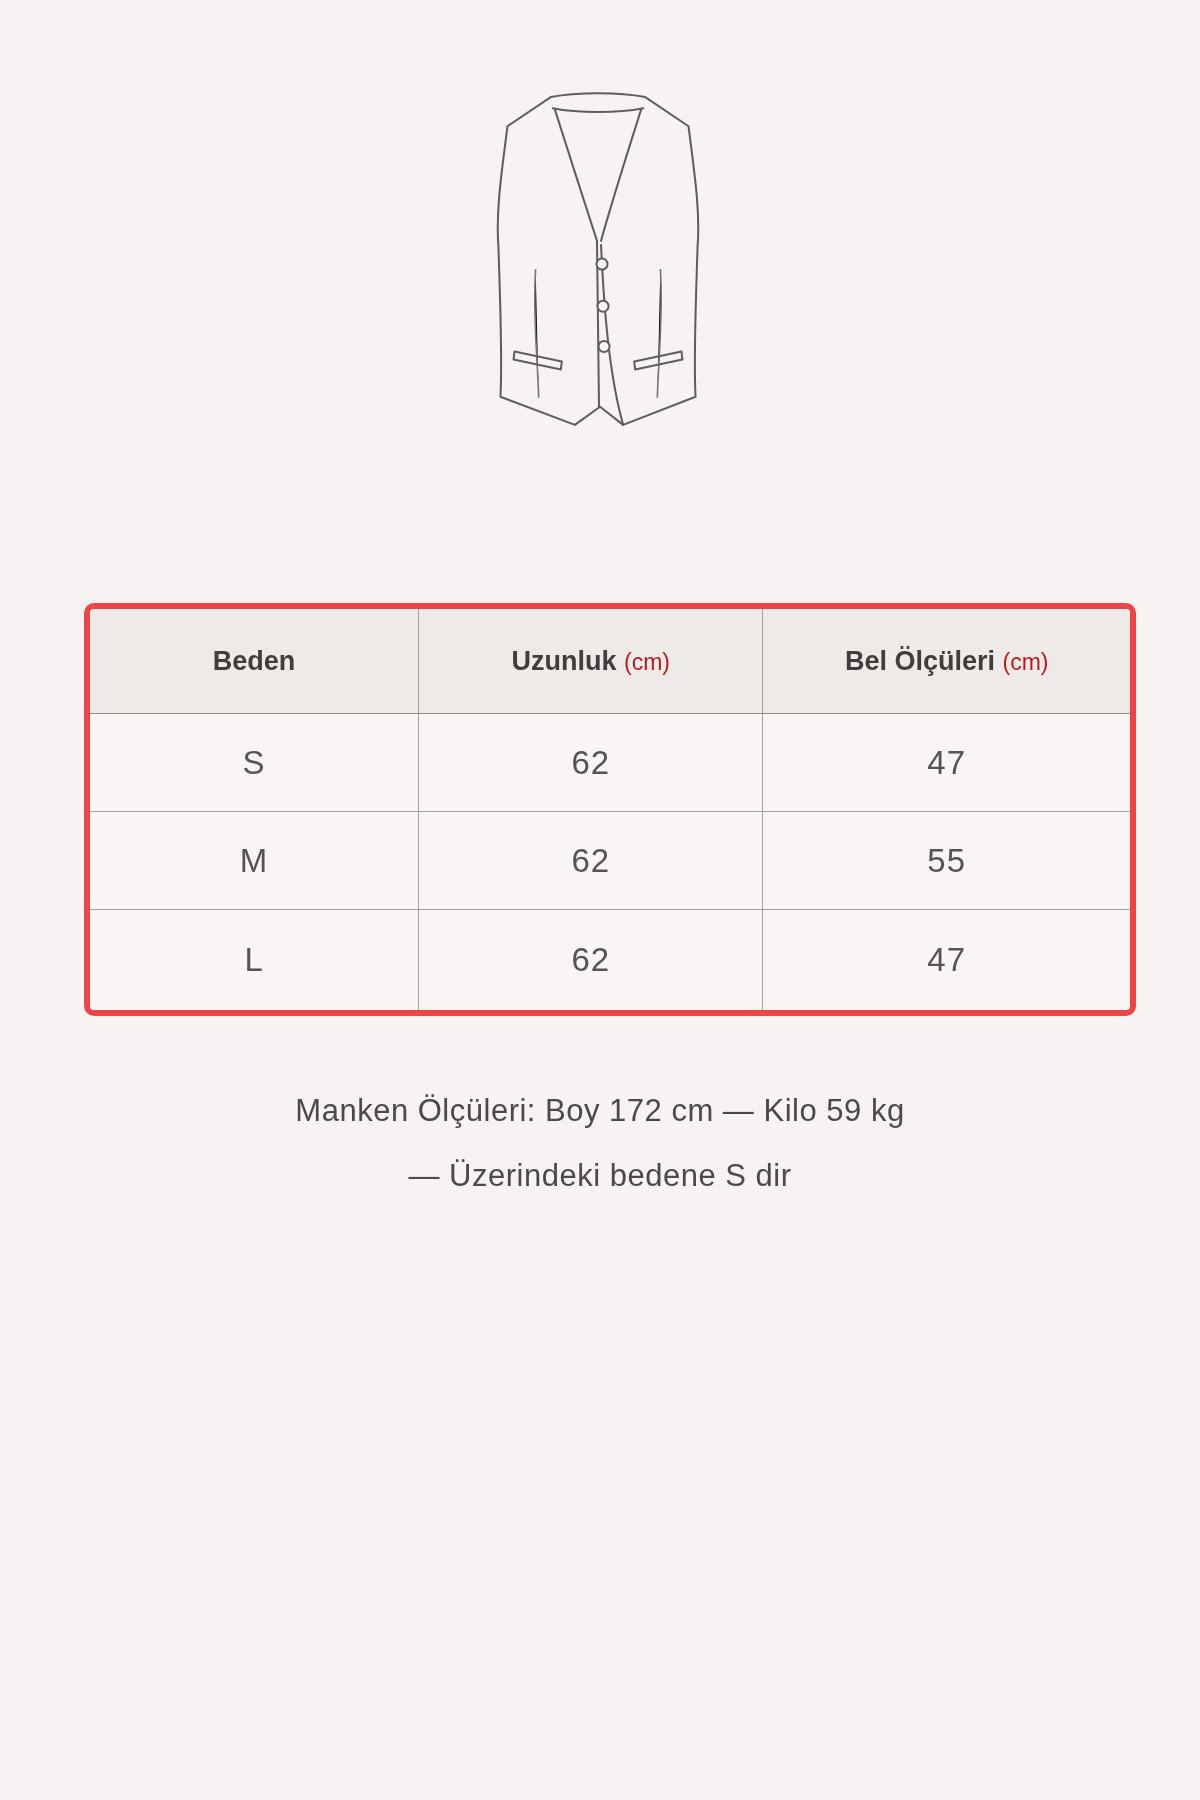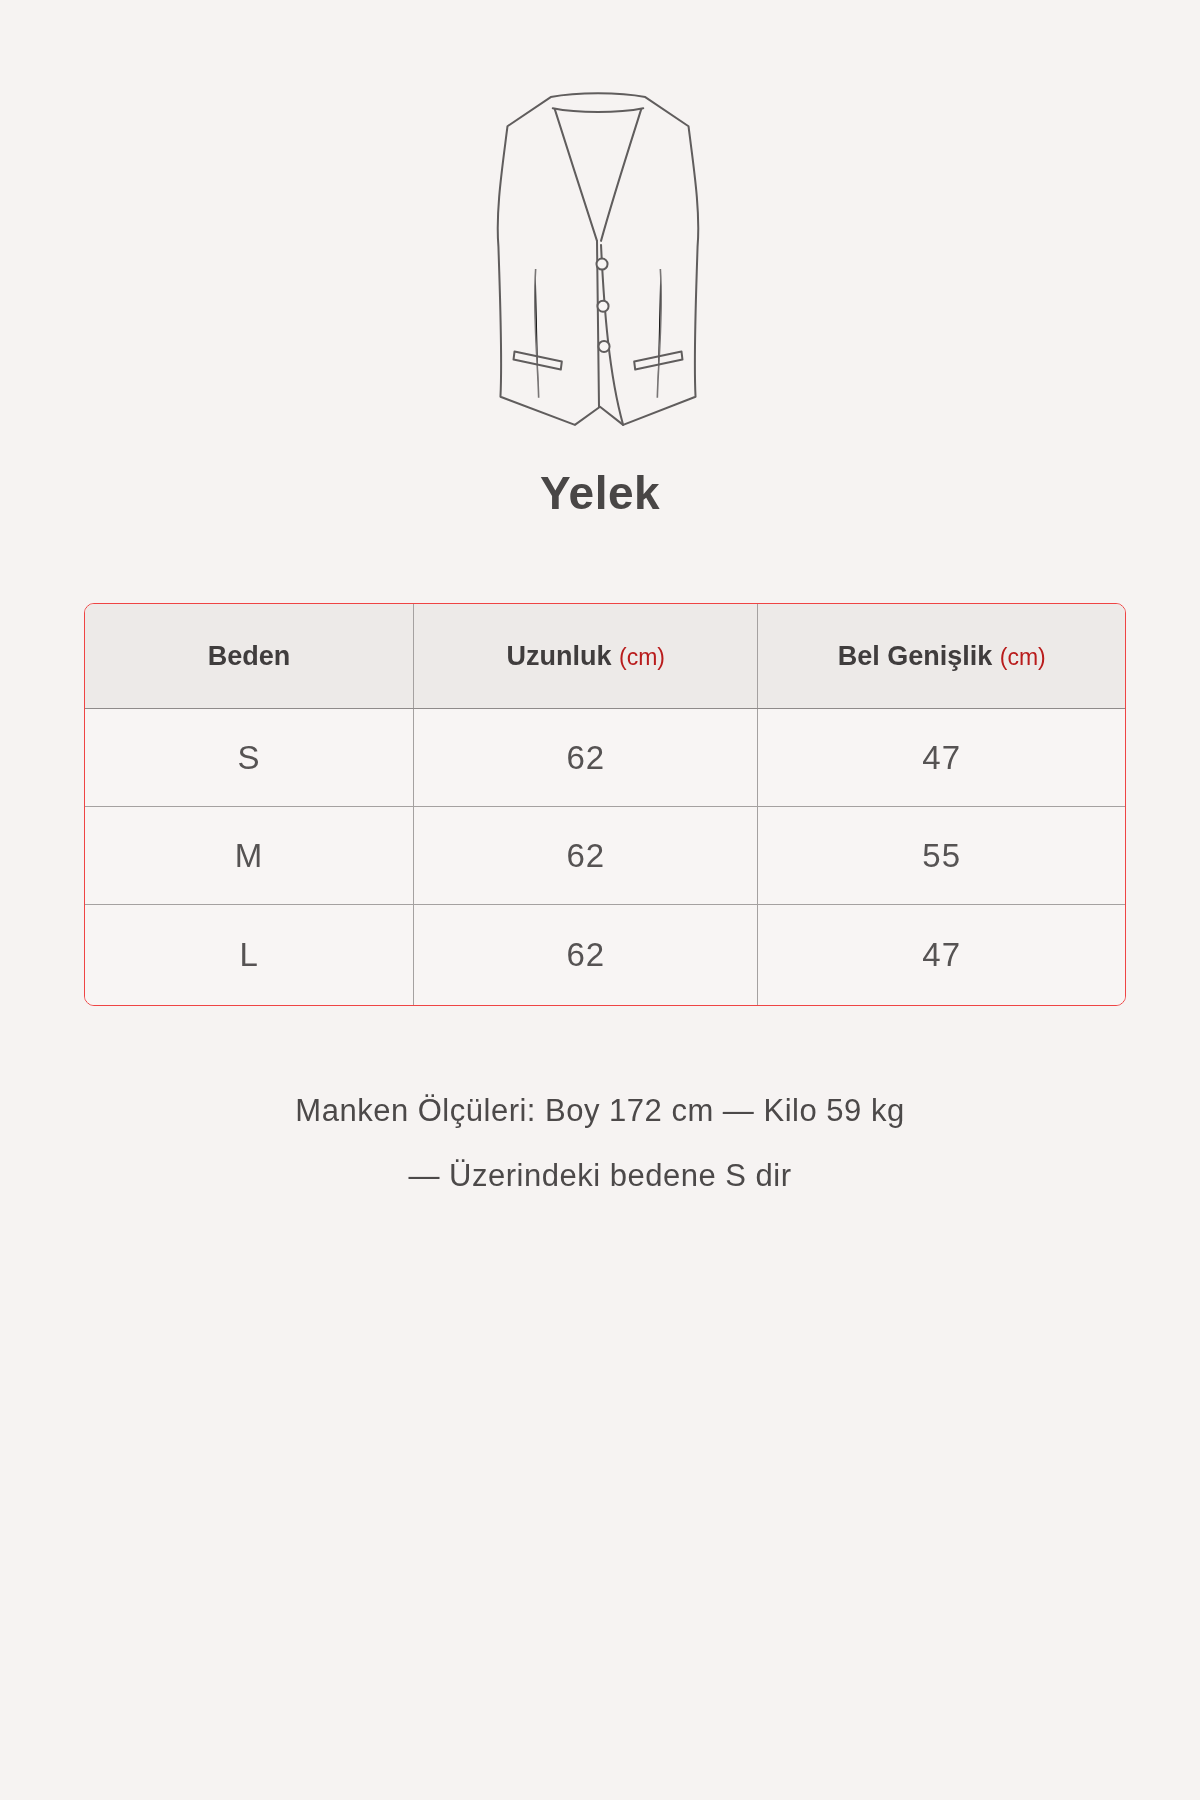--- a/index.html
+++ b/index.html
@@ -27,21 +27,21 @@
     text-align: center;
     font-size: 46px;
     font-weight: 600;
     letter-spacing: 0.5px;
     color: #494646;
   }
   .table-wrap {
     position: absolute;
     left: 84px; top: 603px;
     width: 1040px;
-    border: 1px solid #ef4444;
+    border: 6px solid #ef4444;
     border-radius: 10px;
     overflow: hidden;
     background: #f8f5f4;
   }
   table.size-table {
     width: 100%;
     border-collapse: collapse;
     table-layout: fixed;
   }
   table.size-table col.c1 { width: 31.6%; }
@@ -139,40 +139,39 @@
 
       <path class="ln" d="M17,262 L 64,272 L 63,280 L 16,270 Z"></path>
       <path class="ln" d="M183,262 L 136,272 L 137,280 L 184,270 Z"></path>
 
       <circle class="btn" cx="104" cy="175" r="5.5"></circle>
       <circle class="btn" cx="105" cy="217" r="5.5"></circle>
       <circle class="btn" cx="106" cy="257" r="5.5"></circle>
     </svg>
   </div>
 
-  <div class="product-title">Yelek</div>
 
   <div class="table-wrap">
     <table class="size-table">
       <colgroup>
           <col class="c1">
           <col class="c2">
           <col class="c3">
         </colgroup>
       <thead>
         <tr>
           <th>
             <span>Beden</span>
           </th>
           <th>
             <span>Uzunluk</span>
             <span class="unit">(cm)</span>
           </th>
           <th>
-            <span>Bel Genişlik</span>
+            <span>Bel Ölçüleri</span>
             <span class="unit">(cm)</span>
           </th>
         </tr>
       </thead>
       <tbody>
         <tr>
           <td>S</td>
           <td>62</td>
           <td>47</td>
         </tr>

